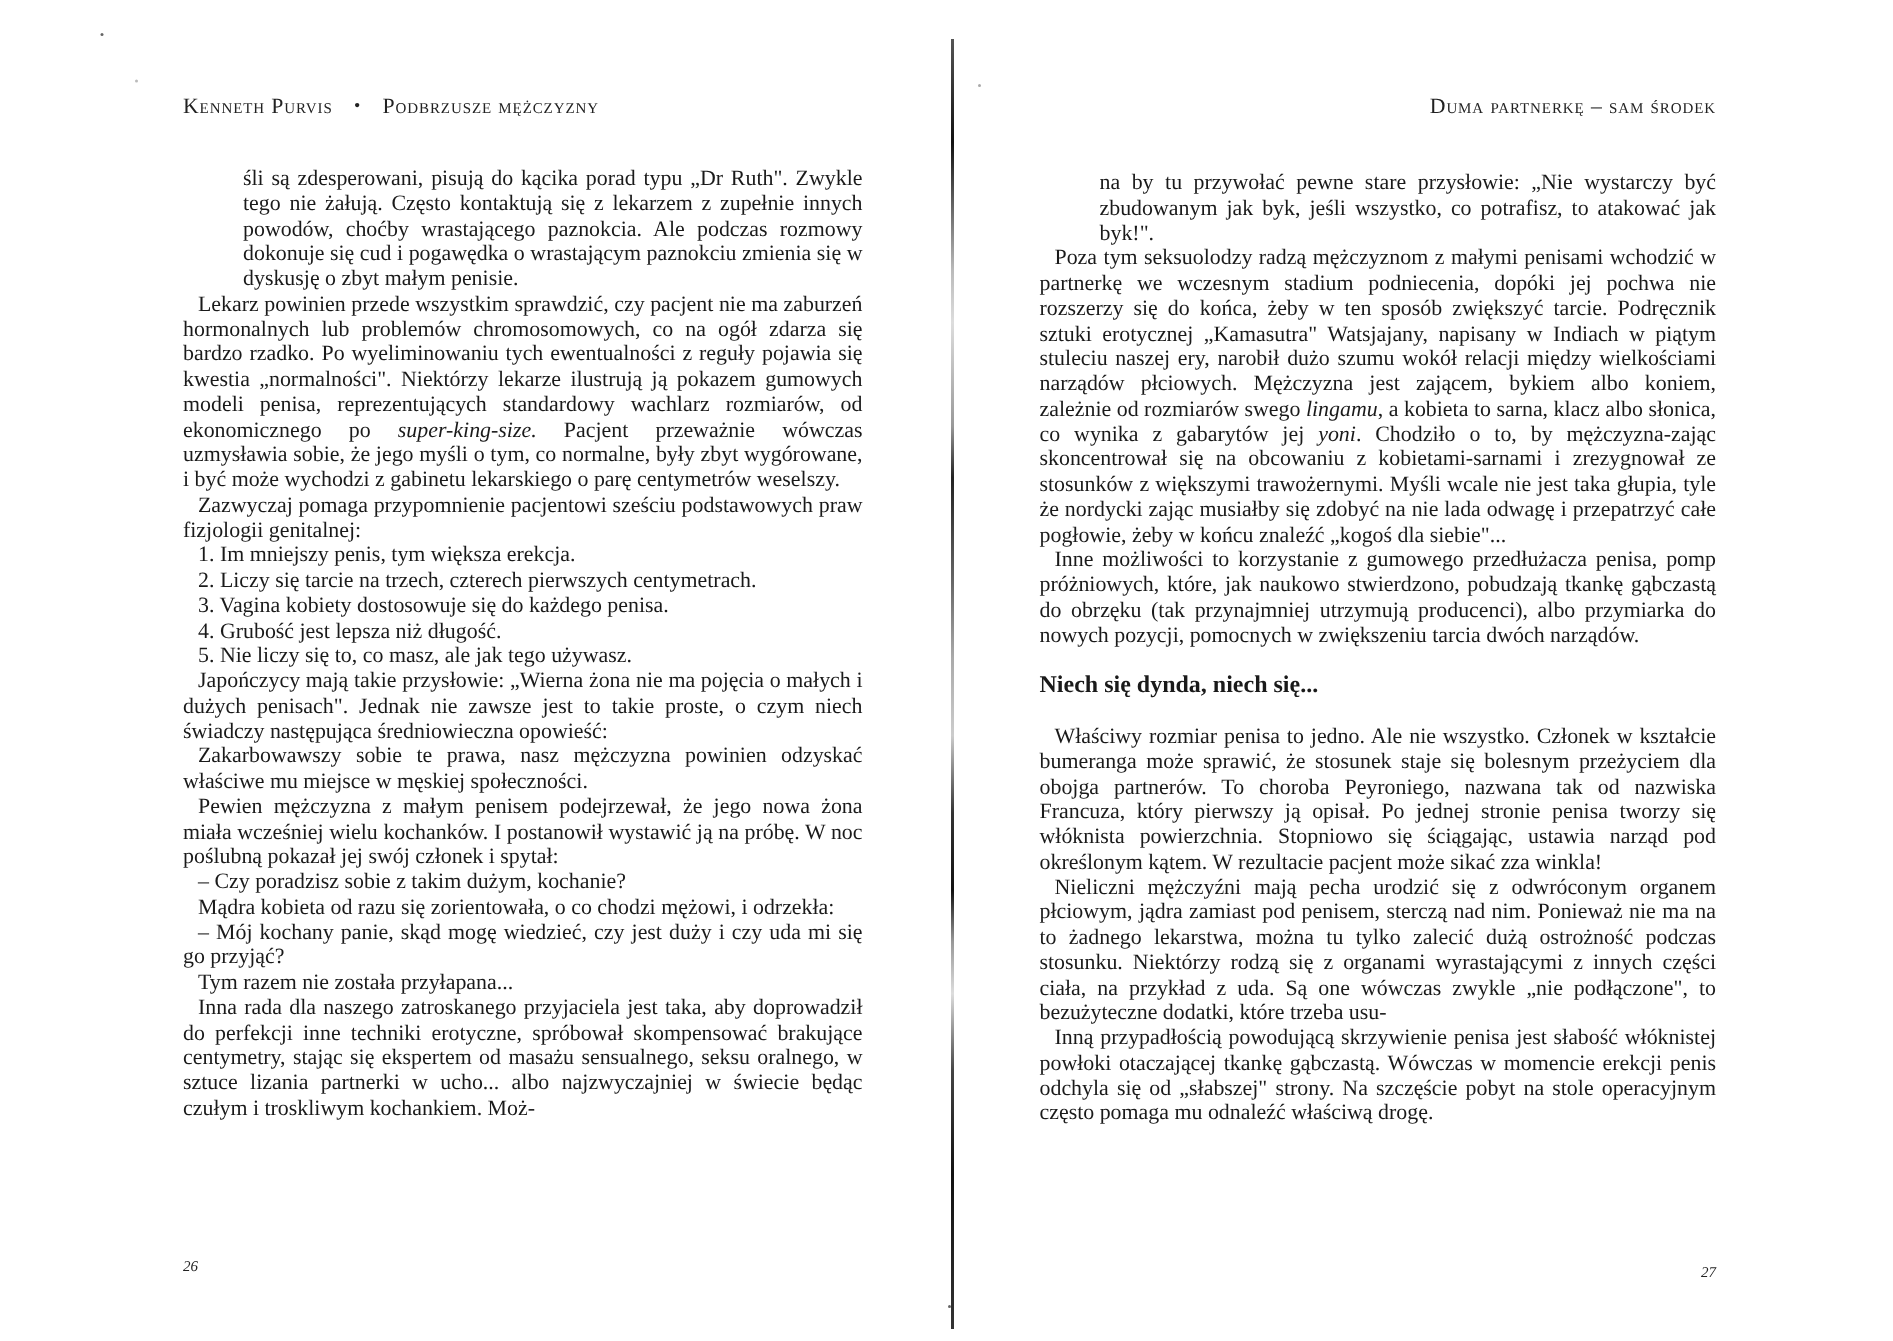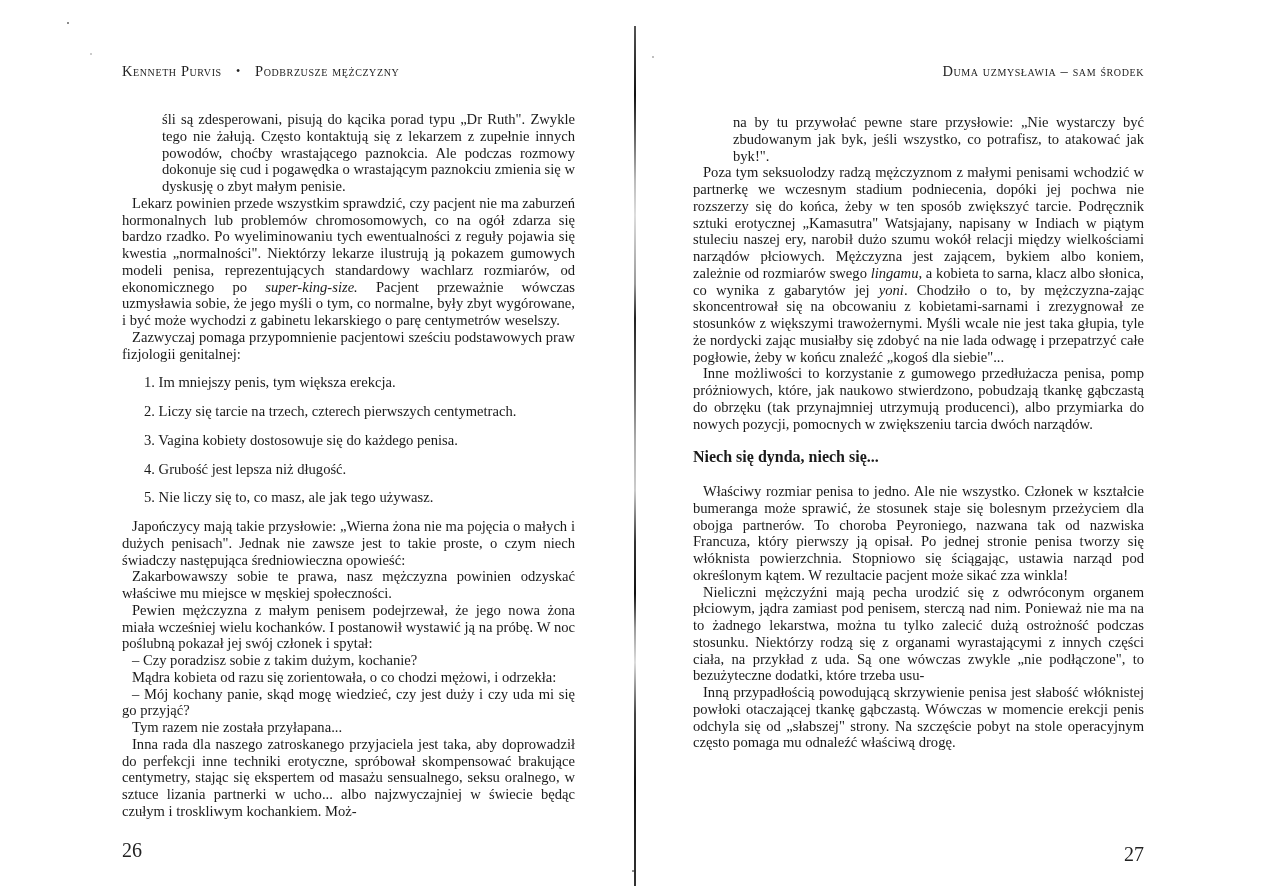--- a/index.html
+++ b/index.html
@@ -68,39 +68,40 @@
     hyphens: none;
   }
   .page-right .body { top: 114px; }
 
   .body p {
     margin: 0;
     text-indent: 10px;
   }
   .body p.no-indent { text-indent: 0; margin-left: 40px; }
   .body .list-item {
-    margin: 12px;
+    margin: 0;
     padding-left: 10px;
     text-align: left;
   }
   .body .dialog { text-indent: 10px; }
   .body h3 {
     margin: 17px 0 17px 0;
     font-size: 16px;
     font-weight: bold;
     text-align: left;
     line-height: 16.75px;
   }
   .body em { font-style: italic; }
 
   .folio {
     position: absolute;
     top: 839px;
-    font-size: 20px;
+    font-size: 10px;
     color: #222;
+    font-style: italic;
   }
   .page-left .folio { left: 0; }
   .page-right .folio { right: 0; top: 843px; }
 
   .speck {
     position: absolute;
     width: 2px; height: 2px;
     background: #666;
     border-radius: 50%;
   }
@@ -139,21 +140,21 @@
       <p>Mądra kobieta od razu się zorientowała, o co chodzi mężowi, i odrzekła:</p>
       <p class="dialog">– Mój kochany panie, skąd mogę wiedzieć, czy jest duży i czy uda mi się go przyjąć?</p>
       <p>Tym razem nie została przyłapana...</p>
       <p>Inna rada dla naszego zatroskanego przyjaciela jest taka, aby doprowadził do perfekcji inne techniki erotyczne, spróbował skompensować brakujące centymetry, stając się ekspertem od masażu sensualnego, seksu oralnego, w sztuce lizania partnerki w ucho... albo najzwyczajniej w świecie będąc czułym i troskliwym kochankiem. Moż-</p>
     </div>
 
     <div class="folio">26</div>
   </div>
 
   <div class="page page-right">
-    <div class="running-head">Duma uzmysławia – sam środek</div>
+    <div class="running-head">Duma partnerkę – sam środek</div>
 
     <div class="body">
       <p class="no-indent">na by tu przywołać pewne stare przysłowie: „Nie wystarczy być zbudowanym jak byk, jeśli wszystko, co potrafisz, to atakować jak byk!".</p>
       <p><span>Poza tym seksuolodzy radzą mężczyznom z małymi penisami wchodzić w partnerkę we wczesnym stadium podniecenia, dopóki jej pochwa nie rozszerzy się do końca, żeby w ten sposób zwiększyć tarcie. Podręcznik sztuki erotycznej „Kamasutra" Watsjajany, napisany w Indiach w piątym stuleciu naszej ery, narobił dużo szumu wokół relacji między wielkościami narządów płciowych. Mężczyzna jest zającem, bykiem albo koniem, zależnie od rozmiarów swego</span> <em>lingamu</em><span>, a kobieta to sarna, klacz albo słonica, co wynika z gabarytów jej</span> <em>yoni</em><span>. Chodziło o to, by mężczyzna-zając skoncentrował się na obcowaniu z kobietami-sarnami i zrezygnował ze stosunków z większymi trawożernymi. Myśli wcale nie jest taka głupia, tyle że nordycki zając musiałby się zdobyć na nie lada odwagę i przepatrzyć całe pogłowie, żeby w końcu znaleźć „kogoś dla siebie"...</span></p>
       <p>Inne możliwości to korzystanie z gumowego przedłużacza penisa, pomp próżniowych, które, jak naukowo stwierdzono, pobudzają tkankę gąbczastą do obrzęku (tak przynajmniej utrzymują producenci), albo przymiarka do nowych pozycji, pomocnych w zwiększeniu tarcia dwóch narządów.</p>
 
       <h3>Niech się dynda, niech się...</h3>
 
       <p>Właściwy rozmiar penisa to jedno. Ale nie wszystko. Członek w kształcie bumeranga może sprawić, że stosunek staje się bolesnym przeżyciem dla obojga partnerów. To choroba Peyroniego, nazwana tak od nazwiska Francuza, który pierwszy ją opisał. Po jednej stronie penisa tworzy się włóknista powierzchnia. Stopniowo się ściągając, ustawia narząd pod określonym kątem. W rezultacie pacjent może sikać zza winkla!</p>
       <p>Nieliczni mężczyźni mają pecha urodzić się z odwróconym organem płciowym, jądra zamiast pod penisem, sterczą nad nim. Ponieważ nie ma na to żadnego lekarstwa, można tu tylko zalecić dużą ostrożność podczas stosunku. Niektórzy rodzą się z organami wyrastającymi z innych części ciała, na przykład z uda. Są one wówczas zwykle „nie podłączone", to bezużyteczne dodatki, które trzeba usu-</p>

